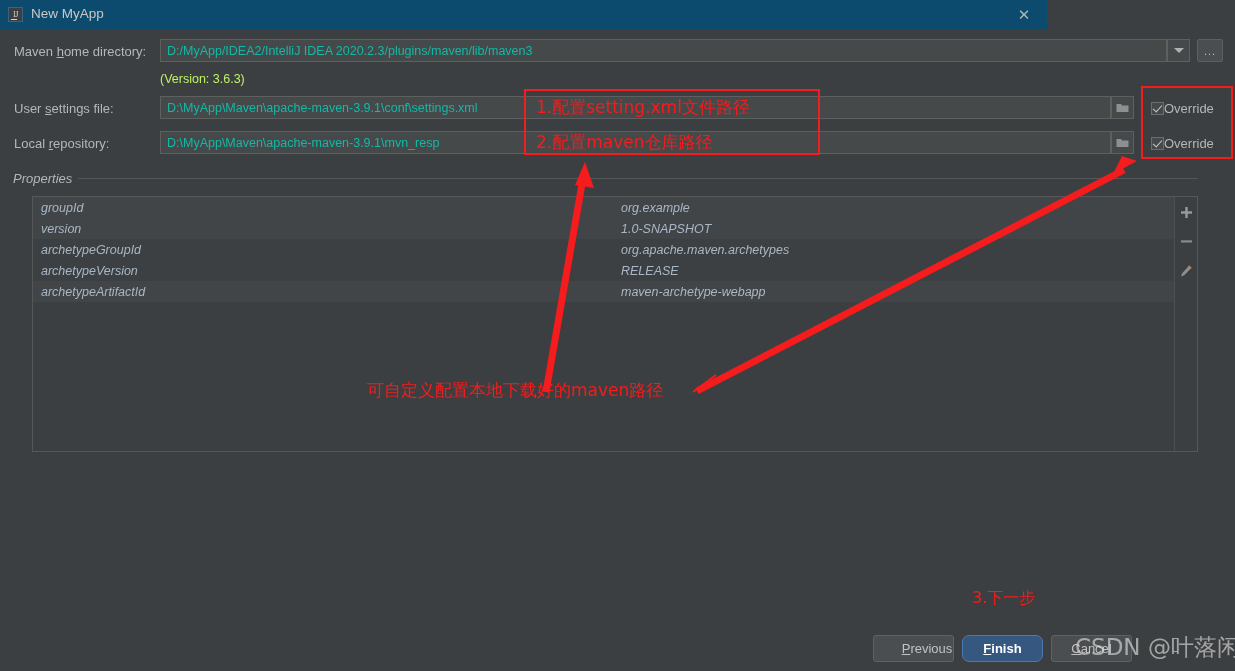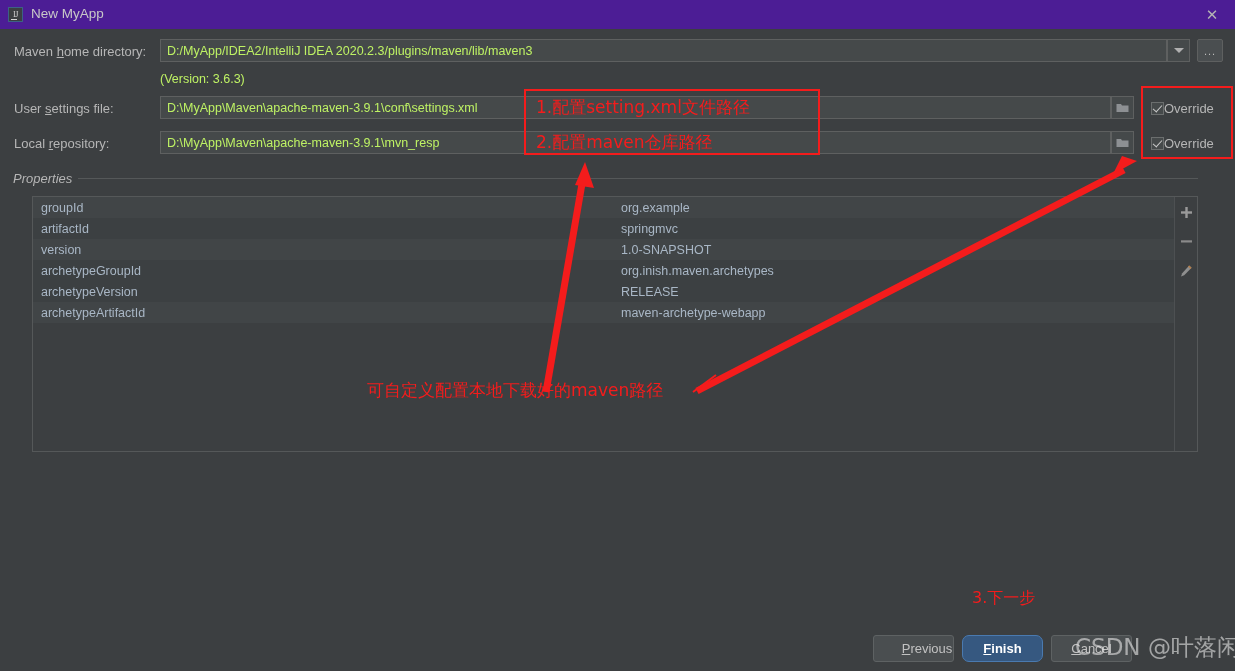--- a/index.html
+++ b/index.html
@@ -13,22 +13,22 @@
   #root {
     position: relative;
     width: 1235px; height: 671px;
     background: #3c3f41;
     color: #bbbbbb;
   }
 
   
   .titlebar {
     position: absolute; left: 0; top: 0;
-    width: 1235px; height: 29px;
-    background: #4c1d95;
+    width: 1047px; height: 29px;
+    background: #0c4a6e;
     display: flex; align-items: center;
   }
   .ij-logo {
     position: absolute; left: 8px; top: 7px;
     width: 15px; height: 15px;
     background: #3c3f41;
     border: 1.5px solid #3d6185;
     display: flex; align-items: center; justify-content: center;
   }
   .ij-logo span {
@@ -57,21 +57,21 @@
     position: absolute;
     font-size: 13px; color: #b6b6b6;
     white-space: nowrap;
   }
   .lbl u { text-decoration: underline; }
 
   .field {
     position: absolute;
     background: #45494a;
     border: 1px solid #5e6060;
-    color: #bef264;
+    color: #14b8a6;
     font-size: 12.5px;
     display: flex; align-items: center;
     padding-left: 6px;
     overflow: hidden; white-space: nowrap;
   }
   .combo-arrow {
     position: absolute;
     background: #45494a;
     border: 1px solid #5e6060;
     display: flex; align-items: center; justify-content: center;
@@ -142,20 +142,21 @@
   .table-main {
     width: 1142px; height: 100%;
     position: relative;
     overflow: hidden;
   }
   .trow {
     height: 21px;
     display: flex; align-items: center;
     font-size: 12.5px; color: #a9b7c6;
     position: relative;
+    font-style: italic;
   }
   .trow.odd  { background: #414547; }
   .trow.even { background: #3c4042; }
   .tcell-key { width: 583px; padding-left: 8px; overflow: hidden; white-space: nowrap; }
   .tcell-val { flex: 1; padding-left: 5px; overflow: hidden; white-space: nowrap; }
   .table-side {
     width: 23px; height: 100%;
     background: #3c3f41;
     border-left: 1px solid #4d5052;
     display: flex; flex-direction: column; align-items: center;
@@ -270,31 +271,27 @@
 
   <div class="group-title" style="left:13px; top:171px;font-style:italic;">Properties</div>
   <div class="group-line" style="left:78px; top:178px; width:1120px;"></div>
 
   <div class="table-wrap">
     <div class="table-main">
       <div class="trow odd">
         <div class="tcell-key">groupId</div>
         <div class="tcell-val">org.example</div>
       </div>
-      <div class="trow even">
-        <div class="tcell-key">artifactId</div>
-        <div class="tcell-val">springmvc</div>
-      </div>
       <div class="trow odd">
         <div class="tcell-key">version</div>
         <div class="tcell-val">1.0-SNAPSHOT</div>
       </div>
       <div class="trow even">
         <div class="tcell-key">archetypeGroupId</div>
-        <div class="tcell-val">org.inish.maven.archetypes</div>
+        <div class="tcell-val">org.apache.maven.archetypes</div>
       </div>
       <div class="trow even">
         <div class="tcell-key">archetypeVersion</div>
         <div class="tcell-val">RELEASE</div>
       </div>
       <div class="trow odd">
         <div class="tcell-key">archetypeArtifactId</div>
         <div class="tcell-val">maven-archetype-webapp</div>
       </div>
     </div>

